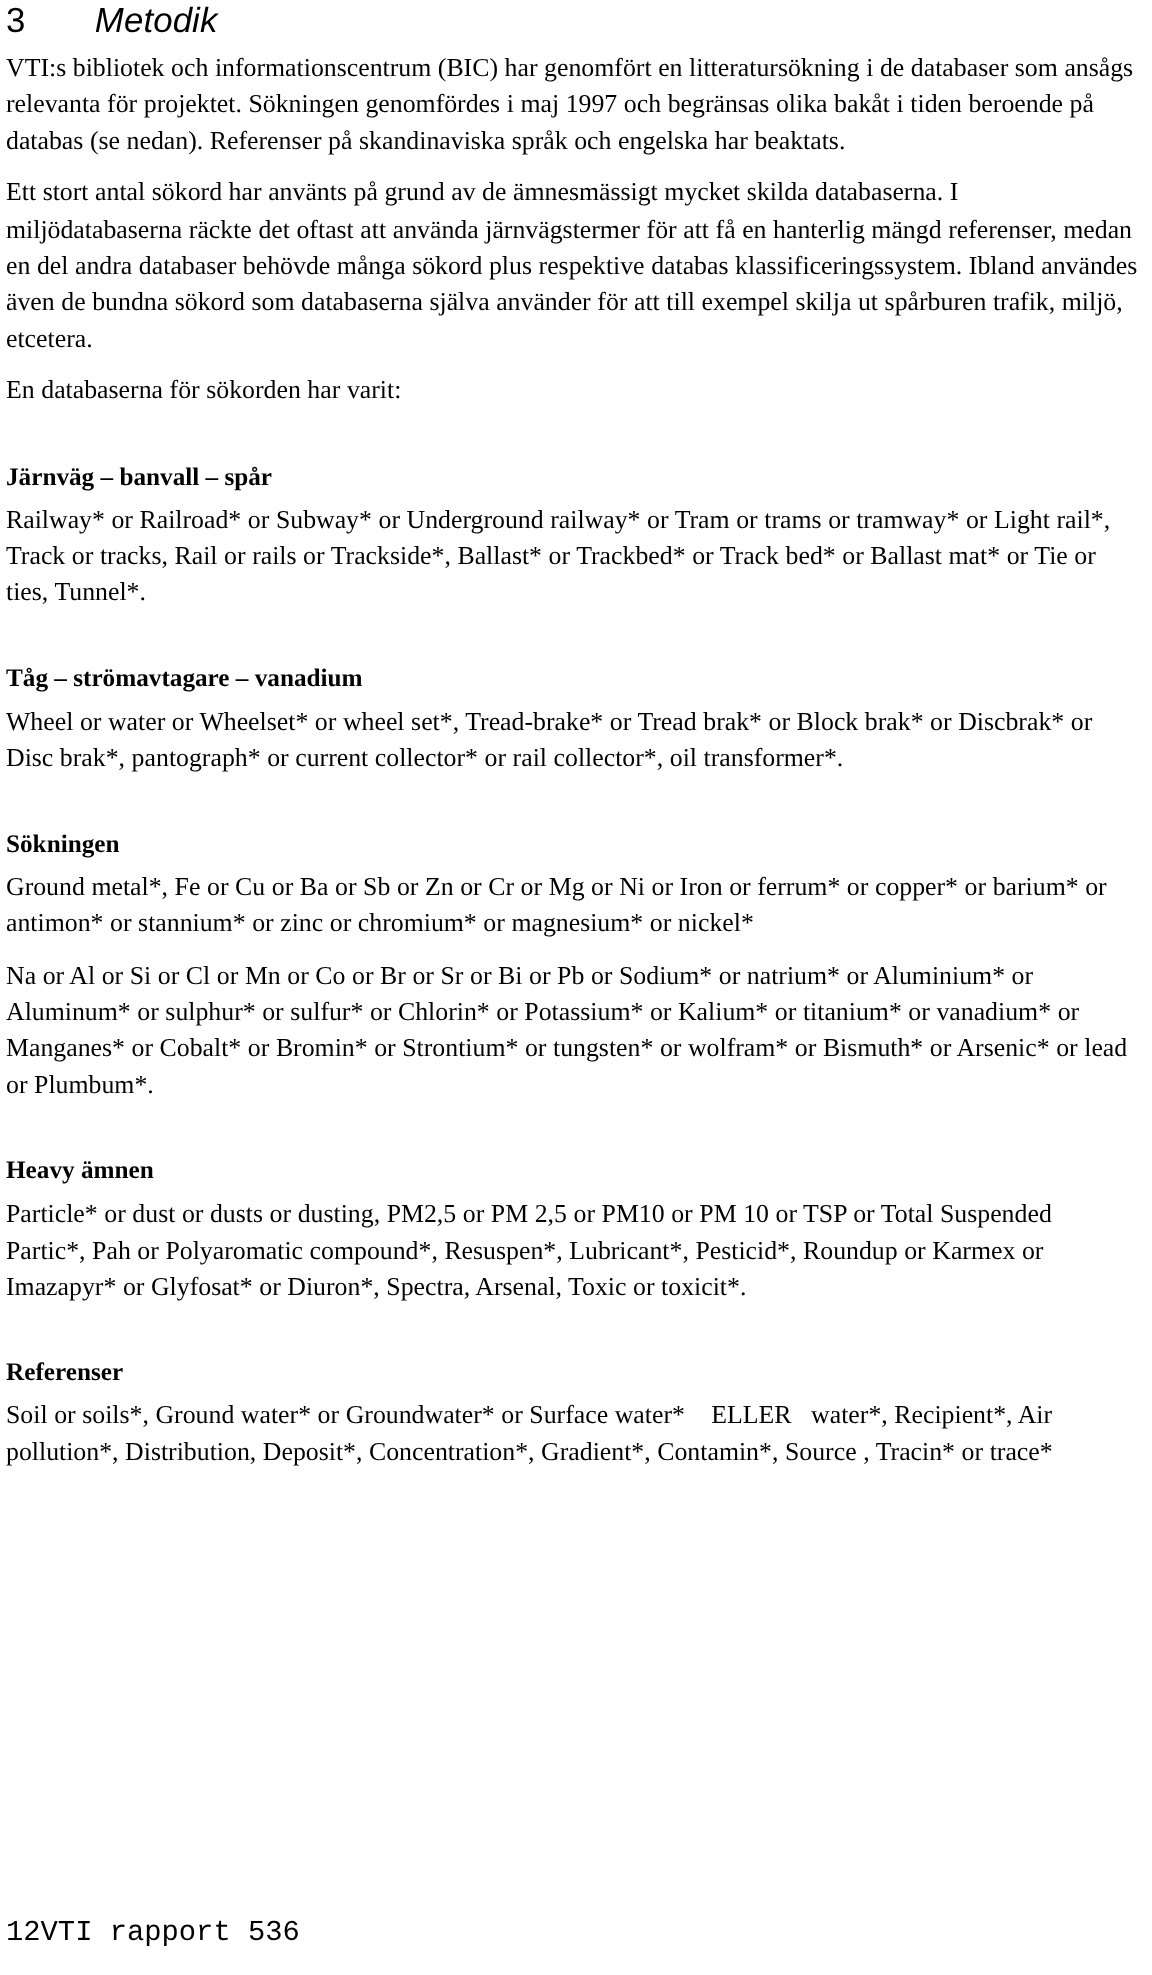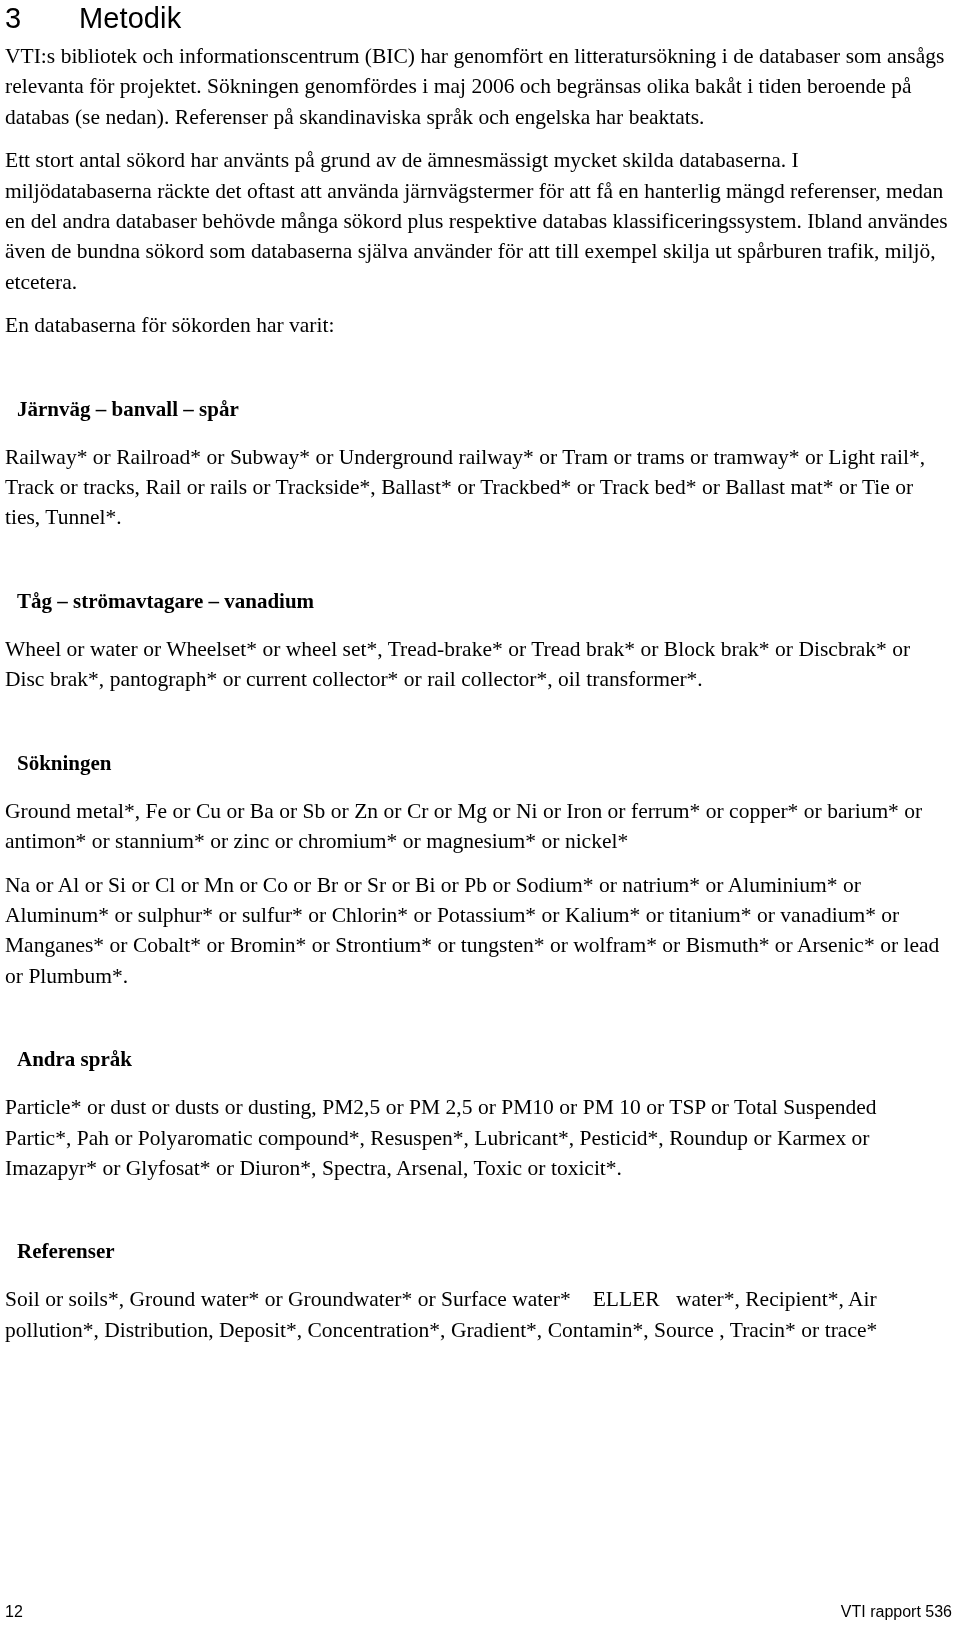--- a/index.html
+++ b/index.html
@@ -45,76 +45,76 @@
     align-items: baseline;
     letter-spacing: 0.1px;
   }
   .chapter-number {
     display: inline-block;
     width: 74px;
     flex: 0 0 74px;
   }
   .chapter-title {
     display: inline-block;
+    font-style: italic;
   }
 
   
   .para {
     font-size: 21.5px;
     line-height: 30.4px;
     margin: 0;
     text-align: left;
     word-spacing: 0.1px;
   }
 
   
   .subhead {
     font-size: 21px;
     font-weight: bold;
     line-height: 26px;
-    margin: 12px;
+    margin: 0;
   }
 
   .spacer-lg  { height: 43px; }
   .spacer-sm  { height: 13px; }
   .spacer-xs  { height: 8px; }
 
   .nowrap-keep { white-space: pre-wrap; }
 
   
   .footer {
     position: absolute;
     left: 5px;
     right: 8px;
     bottom: 22px;
     display: flex;
-    justify-content: space-between;
     align-items: baseline;
-    font-family: Liberation Sans, sans-serif;
-    font-size: 16px;
+    font-family: Liberation Mono, monospace;
+    font-size: 24px;
     line-height: 24px;
   }
   .footer-page { text-align: left; }
   .footer-ref  { text-align: right; }
 </style>
 </head>
 <body>
 
 <div class="page">
 
   <div class="content">
 
     <h1 class="chapter-heading">
       <span class="chapter-number">3</span>
       <span class="chapter-title">Metodik</span>
     </h1>
 
     <div class="spacer-xs"></div>
 
-    <p class="para">VTI:s bibliotek och informationscentrum (BIC) har genomfört en litteratursökning i de databaser som ansågs relevanta för projektet. Sökningen genomfördes i maj 2006 och begränsas olika bakåt i tiden beroende på databas (se nedan). Referenser på skandinaviska språk och engelska har beaktats.</p>
+    <p class="para">VTI:s bibliotek och informationscentrum (BIC) har genomfört en litteratursökning i de databaser som ansågs relevanta för projektet. Sökningen genomfördes i maj 1997 och begränsas olika bakåt i tiden beroende på databas (se nedan). Referenser på skandinaviska språk och engelska har beaktats.</p>
 
     <div class="spacer-sm"></div>
 
     <p class="para">Ett stort antal sökord har använts på grund av de ämnesmässigt mycket skilda databaserna. I miljödatabaserna räckte det oftast att använda järnvägstermer för att få en hanterlig mängd referenser, medan en del andra databaser behövde många sökord plus respektive databas klassificeringssystem. Ibland användes även de bundna sökord som databaserna själva använder för att till exempel skilja ut spårburen trafik, miljö, etcetera.</p>
 
     <div class="spacer-sm"></div>
 
     <p class="para">En databaserna för sökorden har varit:</p>
 
     <div class="spacer-lg"></div>
@@ -132,21 +132,21 @@
     <div class="spacer-lg"></div>
 
     <h2 class="subhead">Sökningen</h2>
     <div class="spacer-xs"></div>
     <p class="para">Ground metal*, Fe or Cu or Ba or Sb or Zn or Cr or Mg or Ni or Iron or ferrum* or copper* or barium* or antimon* or stannium* or zinc or chromium* or magnesium* or nickel*</p>
     <div class="spacer-sm"></div>
     <p class="para">Na or Al or Si or Cl or Mn or Co or Br or Sr or Bi or Pb or Sodium* or natrium* or Aluminium* or Aluminum* or sulphur* or sulfur* or Chlorin* or Potassium* or Kalium* or titanium* or vanadium* or Manganes* or Cobalt* or Bromin* or Strontium* or tungsten* or wolfram* or Bismuth* or Arsenic* or lead or Plumbum*.</p>
 
     <div class="spacer-lg"></div>
 
-    <h2 class="subhead">Andra språk</h2>
+    <h2 class="subhead">Heavy ämnen</h2>
     <div class="spacer-xs"></div>
     <p class="para">Particle* or dust or dusts or dusting, PM2,5 or PM 2,5 or PM10 or PM 10 or TSP or Total Suspended Partic*, Pah or Polyaromatic compound*, Resuspen*, Lubricant*, Pesticid*, Roundup or Karmex or Imazapyr* or Glyfosat* or Diuron*, Spectra, Arsenal, Toxic or toxicit*.</p>
 
     <div class="spacer-lg"></div>
 
     <h2 class="subhead">Referenser</h2>
     <div class="spacer-xs"></div>
     <p class="para nowrap-keep">Soil or soils*, Ground water* or Groundwater* or Surface water*    ELLER   water*, Recipient*, Air pollution*, Distribution, Deposit*, Concentration*, Gradient*, Contamin*, Source , Tracin* or trace*</p>
 
   </div>

